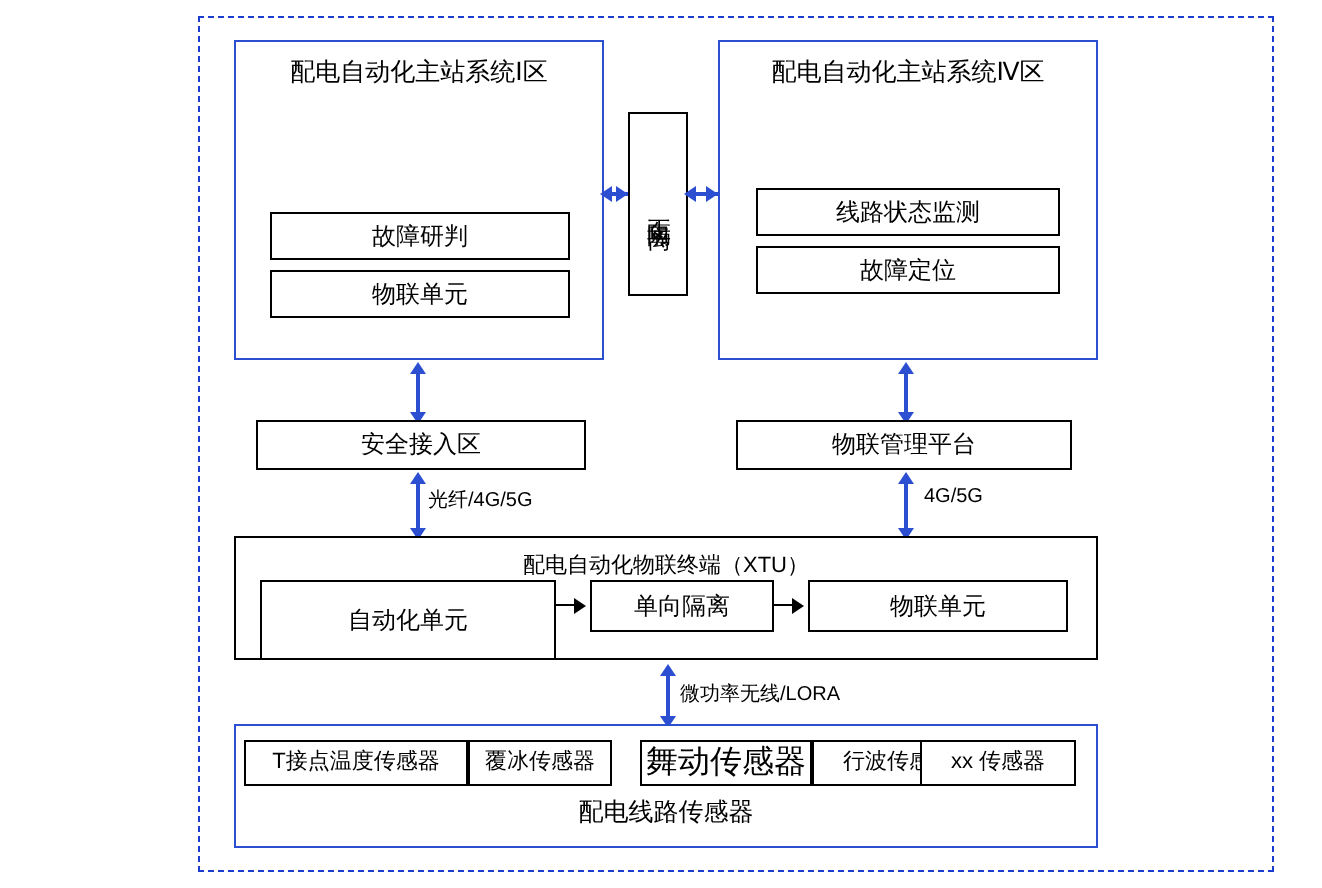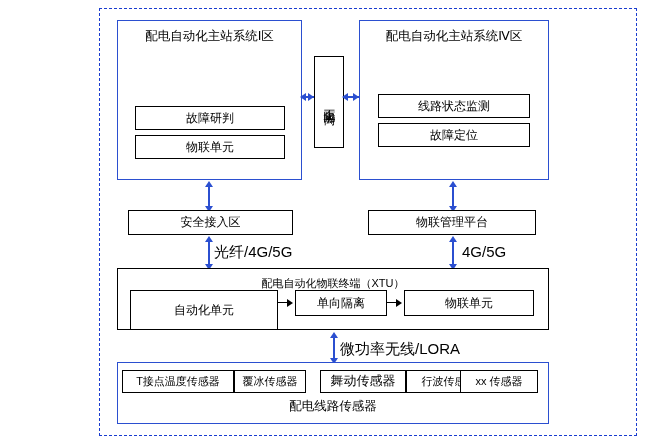--- a/index.html
+++ b/index.html
@@ -42,21 +42,21 @@
 
   .vlabel{
     writing-mode:vertical-rl;
     text-orientation:upright;
     letter-spacing:1px;
   }
 
   
   .label{
     position:absolute;
-    font-size:15px;
+    font-size:10px;
     white-space:nowrap;
   }
 
   
   .arrow-line{
     position:absolute;
     background:#2b4fd0;
   }
   .arr{
     position:absolute;
@@ -158,21 +158,21 @@
 
   <div class="box blue" style="left:117px;top:362px;width:432px;height:62px;align-items:flex-end;padding-bottom:8px;">
     <span style="font-size:12.5px;">配电线路传感器</span>
   </div>
   <div class="box black" style="left:122px;top:370px;width:112px;height:23px;font-size:11px;">
     <span>T接点温度传感器</span>
   </div>
   <div class="box black" style="left:234px;top:370px;width:72px;height:23px;font-size:11px;">
     <span>覆冰传感器</span>
   </div>
-  <div class="box black" style="left:320px;top:370px;width:86px;height:23px;font-size:13px;justify-content:center;">
+  <div class="box black" style="left:320px;top:370px;width:86px;height:23px;font-size:16px;justify-content:center;">
     <span>舞动传感器</span>
   </div>
   <div class="box black" style="left:406px;top:370px;width:86px;height:23px;font-size:11px;">
     <span>行波传感器</span>
   </div>
   <div class="box black" style="left:460px;top:370px;width:78px;height:23px;font-size:11px;">
     <span>xx 传感器</span>
   </div>
 
 </div>

